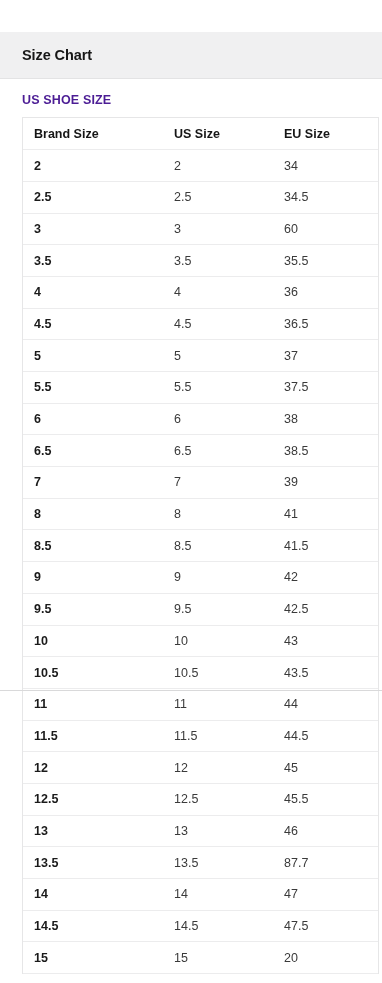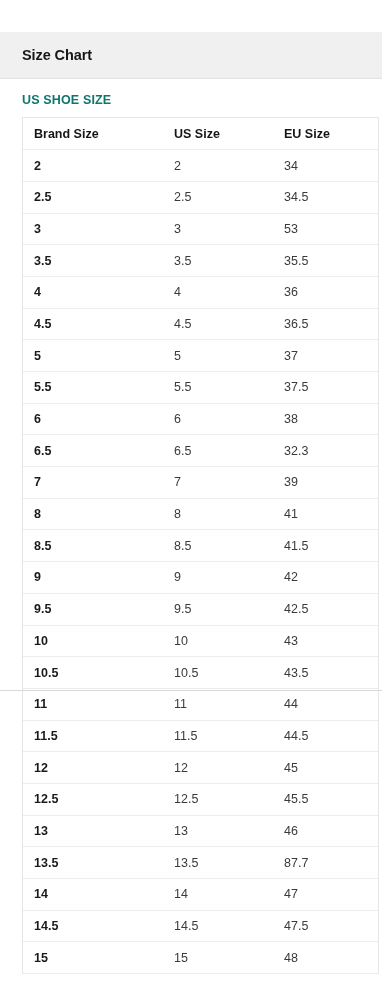--- a/index.html
+++ b/index.html
@@ -40,21 +40,21 @@
     font-weight: bold;
     color: #161616;
     letter-spacing: -0.1px;
   }
 
   
   .section-label {
     padding: 14px 22px 10px 22px;
     font-size: 12.5px;
     font-weight: bold;
-    color: #0f766e;
+    color: #4c1d95;
     letter-spacing: 0.15px;
     text-transform: uppercase;
   }
 
   
   .table-wrap {
     margin: 0 3px 0 22px;
     border: 1px solid #e6e6e7;
     border-radius: 0;
     border-bottom: none;
@@ -162,21 +162,21 @@
             <td class="cell-eu">34</td>
           </tr>
           <tr>
             <td class="cell-brand">2.5</td>
             <td class="cell-us">2.5</td>
             <td class="cell-eu">34.5</td>
           </tr>
           <tr>
             <td class="cell-brand">3</td>
             <td class="cell-us">3</td>
-            <td class="cell-eu">53</td>
+            <td class="cell-eu">60</td>
           </tr>
           <tr>
             <td class="cell-brand">3.5</td>
             <td class="cell-us">3.5</td>
             <td class="cell-eu">35.5</td>
           </tr>
           <tr>
             <td class="cell-brand">4</td>
             <td class="cell-us">4</td>
             <td class="cell-eu">36</td>
@@ -197,21 +197,21 @@
             <td class="cell-eu">37.5</td>
           </tr>
           <tr>
             <td class="cell-brand">6</td>
             <td class="cell-us">6</td>
             <td class="cell-eu">38</td>
           </tr>
           <tr>
             <td class="cell-brand">6.5</td>
             <td class="cell-us">6.5</td>
-            <td class="cell-eu">32.3</td>
+            <td class="cell-eu">38.5</td>
           </tr>
           <tr>
             <td class="cell-brand">7</td>
             <td class="cell-us">7</td>
             <td class="cell-eu">39</td>
           </tr>
           <tr>
             <td class="cell-brand">8</td>
             <td class="cell-us">8</td>
             <td class="cell-eu">41</td>
@@ -277,21 +277,21 @@
             <td class="cell-eu">47</td>
           </tr>
           <tr>
             <td class="cell-brand">14.5</td>
             <td class="cell-us">14.5</td>
             <td class="cell-eu">47.5</td>
           </tr>
           <tr>
             <td class="cell-brand">15</td>
             <td class="cell-us">15</td>
-            <td class="cell-eu">48</td>
+            <td class="cell-eu">20</td>
           </tr>
         </tbody>
     </table>
   </div>
 
   <div class="stitch-seam"></div>
 
   <div class="scrollbar-track">
     <div class="scrollbar-thumb"></div>
   </div>

